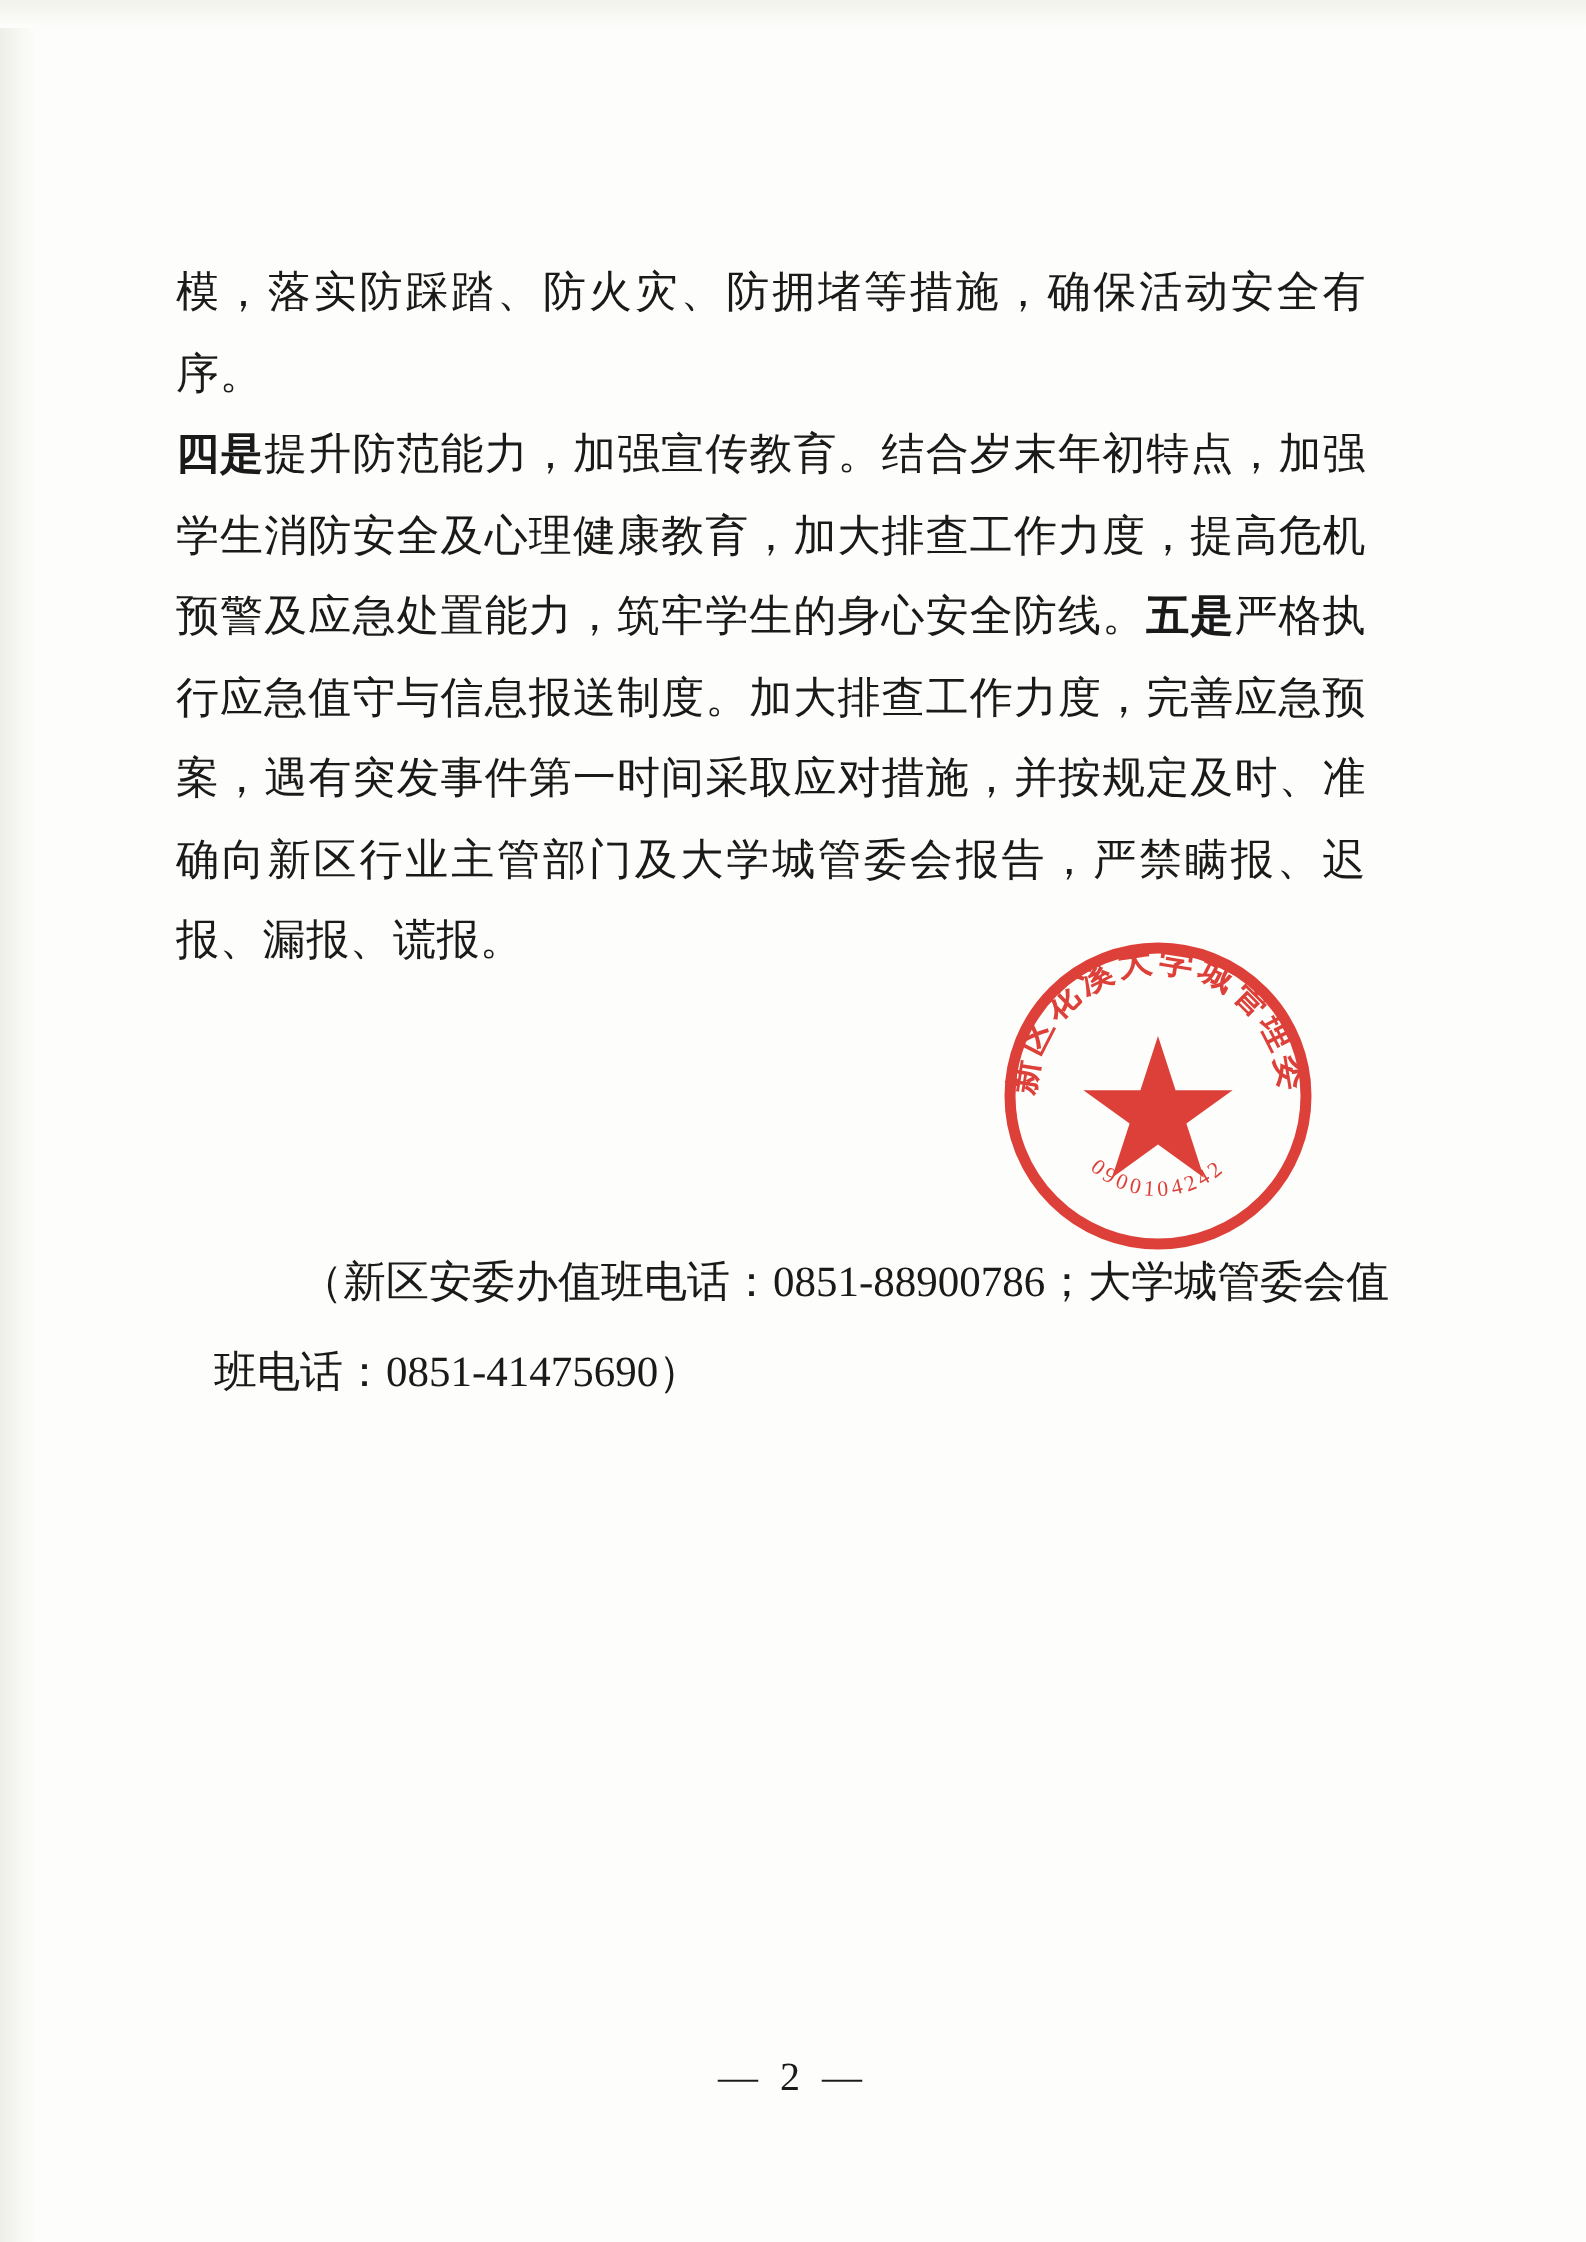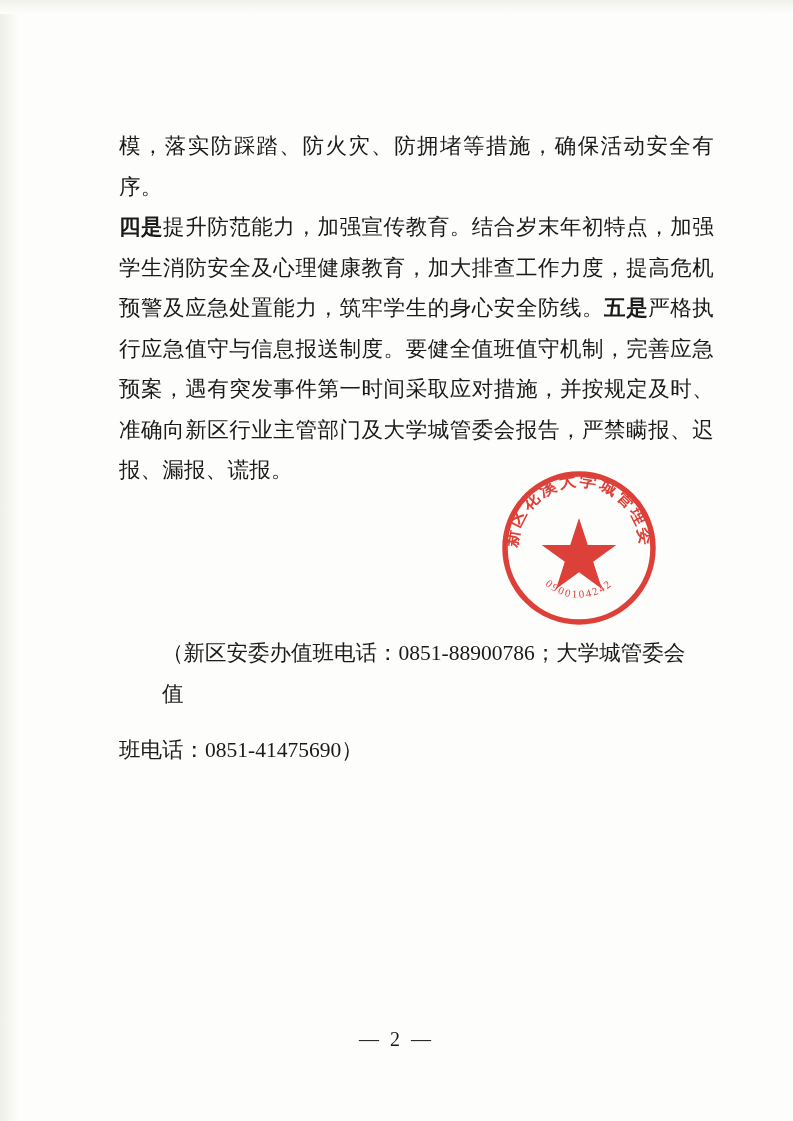--- a/index.html
+++ b/index.html
@@ -24,21 +24,21 @@
   }
   .paper-edge-top {
     position: absolute;
     left: 0; top: 0;
     width: 100%; height: 14px;
     background: linear-gradient(to bottom, #f2f2ec, #fdfdfb);
   }
 
   .body-text {
     position: absolute;
-    left: 119px;
+    left: 88px;
     top: 126px;
     width: 595px;
     font-size: 21.5px;
     line-height: 40.5px;
     color: #1a1a1a;
     text-align: justify;
     text-justify: inter-ideograph;
     letter-spacing: 0.2px;
   }
   .body-text p {
@@ -70,21 +70,21 @@
 
   .note {
     position: absolute;
     left: 103px;
     top: 617px;
     width: 600px;
     font-size: 21.5px;
     line-height: 40.5px;
     color: #1a1a1a;
   }
-  .note p { margin: 16px; }
+  .note p { margin: 4px; }
   .note .indent { padding-left: 43px; }
 
   .page-number {
     position: absolute;
     left: 0;
     top: 1028px;
     width: 100%;
     text-align: center;
     font-size: 20px;
     color: #1a1a1a;
@@ -96,21 +96,21 @@
 
 <div class="page">
   <div class="paper-edge-left"></div>
   <div class="paper-edge-top"></div>
 
   <div class="body-text">
     <p>
       <span>模，落实防踩踏、防火灾、防拥堵等措施，确保活动安全有序。</span>
     </p>
     <p>
-      <span class="bold">四是</span><span>提升防范能力，加强宣传教育。结合岁末年初特点，加强学生消防安全及心理健康教育，加大排查工作力度，提高危机预警及应急处置能力，筑牢学生的身心安全防线。</span><span class="bold">五是</span><span>严格执行应急值守与信息报送制度。要健全值班值守机制，完善应急预案，遇有突发事件第一时间采取应对措施，并按规定及时、准确向新区行业主管部门及大学城管委会报告，严禁瞒报、迟报、漏报、谎报。</span>
+      <span class="bold">四是</span><span>提升防范能力，加强宣传教育。结合岁末年初特点，加强学生消防安全及心理健康教育，加大排查工作力度，提高危机预警及应急处置能力，筑牢学生的身心安全防线。</span><span class="bold">五是</span><span>严格执行应急值守与信息报送制度。加大排查工作力度，完善应急预案，遇有突发事件第一时间采取应对措施，并按规定及时、准确向新区行业主管部门及大学城管委会报告，严禁瞒报、迟报、漏报、谎报。</span>
     </p>
   </div>
 
   <div class="seal">
     <svg viewBox="0 0 164 164" width="164" height="164" aria-hidden="true">
       <defs>
         <path id="sealArcTop" d="M 20,82 A 62,62 0 0 1 144,82"></path>
         <path id="sealArcBottom" d="M 32,82 A 50,50 0 0 0 132,82"></path>
       </defs>
       <g opacity="0.88">

